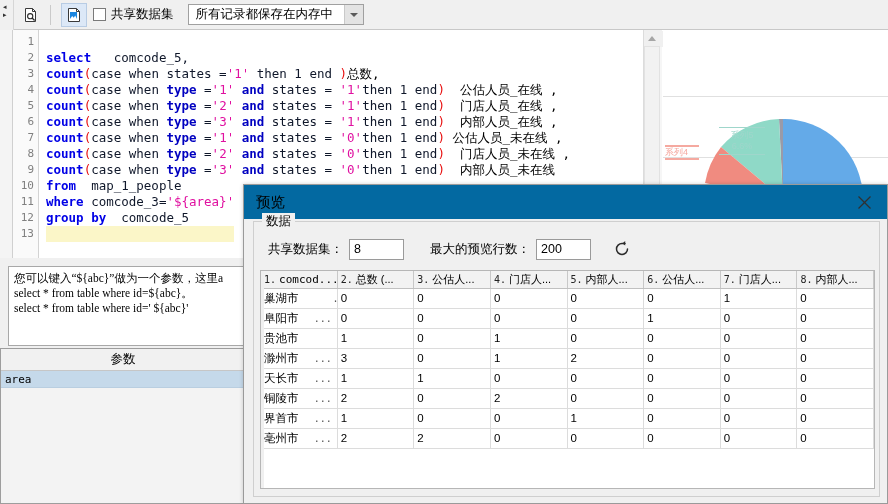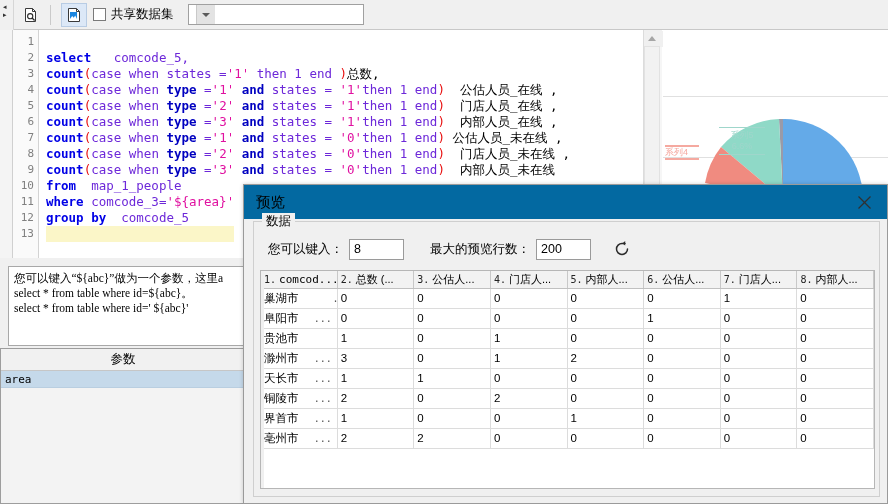--- a/index.html
+++ b/index.html
@@ -66,21 +66,21 @@
     font-family:"DejaVu Sans Mono", monospace; font-size:12.5px; line-height:16px;
     white-space:pre;
   }
   .code-line { height:16px; white-space:pre; }
   .code-line.highlight { background:#fbf6c8; width:188px; }
   .kw { color:#0000e6; font-weight:bold; }
   .kw2 { color:#0000c0; font-weight:bold; }
   .paren { color:#e81010; }
   .str { color:#e010a0; }
   .cn { color:#000; }
-  .plain { color:#6d28d9; }
+  .plain { color:#0f172a; }
 
   .editor-vscroll {
     position:absolute; right:0; top:0; width:16px; height:232px;
     background:#f6f6f6; border-left:1px solid #dcdcdc;
   }
   .sb-arrow { width:16px; height:16px; background:#f0f0f0; display:flex; align-items:center; justify-content:center; }
   .sb-thumb { position:absolute; left:0; top:16px; width:16px; height:150px; background:#f2f2f2; border:1px solid #e2e2e2;}
   .chev { width:0;height:0; }
   .chev.up { border-left:4px solid transparent; border-right:4px solid transparent; border-bottom:5px solid #a6a6a6; }
   .chev.dn { border-left:4px solid transparent; border-right:4px solid transparent; border-top:5px solid #a6a6a6; }
@@ -250,20 +250,21 @@
           <path d="M10.5 1.5 v3 h3" fill="none" stroke="#3a3a3a" stroke-width="1"></path>
           <rect x="4" y="5" width="7" height="7" fill="#1b86e0"></rect>
           <path d="M4 12 l2.2-3 1.6 1.8 1.4-2.2 1.8 3.4 z" fill="#ffffff"></path>
         </svg>
       </div>
       <div class="chk-wrap">
         <span class="chk-box"></span>
         <span class="chk-label">共享数据集</span>
       </div>
       <div class="tb-select">
+        <span class="selval">所有记录都保存在内存中</span>
         <span class="arrowbox">
             <span class="caret-dn"></span>
           </span>
       </div>
     </div>
 
     <div class="editor-outer">
       <div class="editor-leftrail"></div>
       <div class="editor-gutter" id="gutter">
           <div class="gutter-num">1</div>
@@ -320,21 +321,21 @@
           <line x1="1.5" y1="1.5" x2="13.5" y2="13.5" stroke="#303030" stroke-width="1.3"></line>
           <line x1="13.5" y1="1.5" x2="1.5" y2="13.5" stroke="#303030" stroke-width="1.3"></line>
         </svg>
       </span>
     </div>
 
     <div class="group-box">
       <span class="group-legend">数据</span>
 
       <div class="row-controls">
-        <span class="rc-label">您可以键入：</span>
+        <span class="rc-label">共享数据集：</span>
         <span class="rc-input w1">8</span>
         <span class="rc-gap"></span>
         <span class="rc-label">最大的预览行数：</span>
         <span class="rc-input w2">200</span>
         <span class="refresh-btn">
           <svg width="18" height="18" viewBox="0 0 18 18">
             <path d="M14.5 9 A5.5 5.5 0 1 1 9 3.5 L12 3.5" fill="none" stroke="#2b2b2b" stroke-width="1.5" stroke-linecap="round"></path>
             <path d="M12.2 1.0 L12.2 5.6 L9.4 3.4 Z" fill="#2b2b2b"></path>
           </svg>
         </span>

